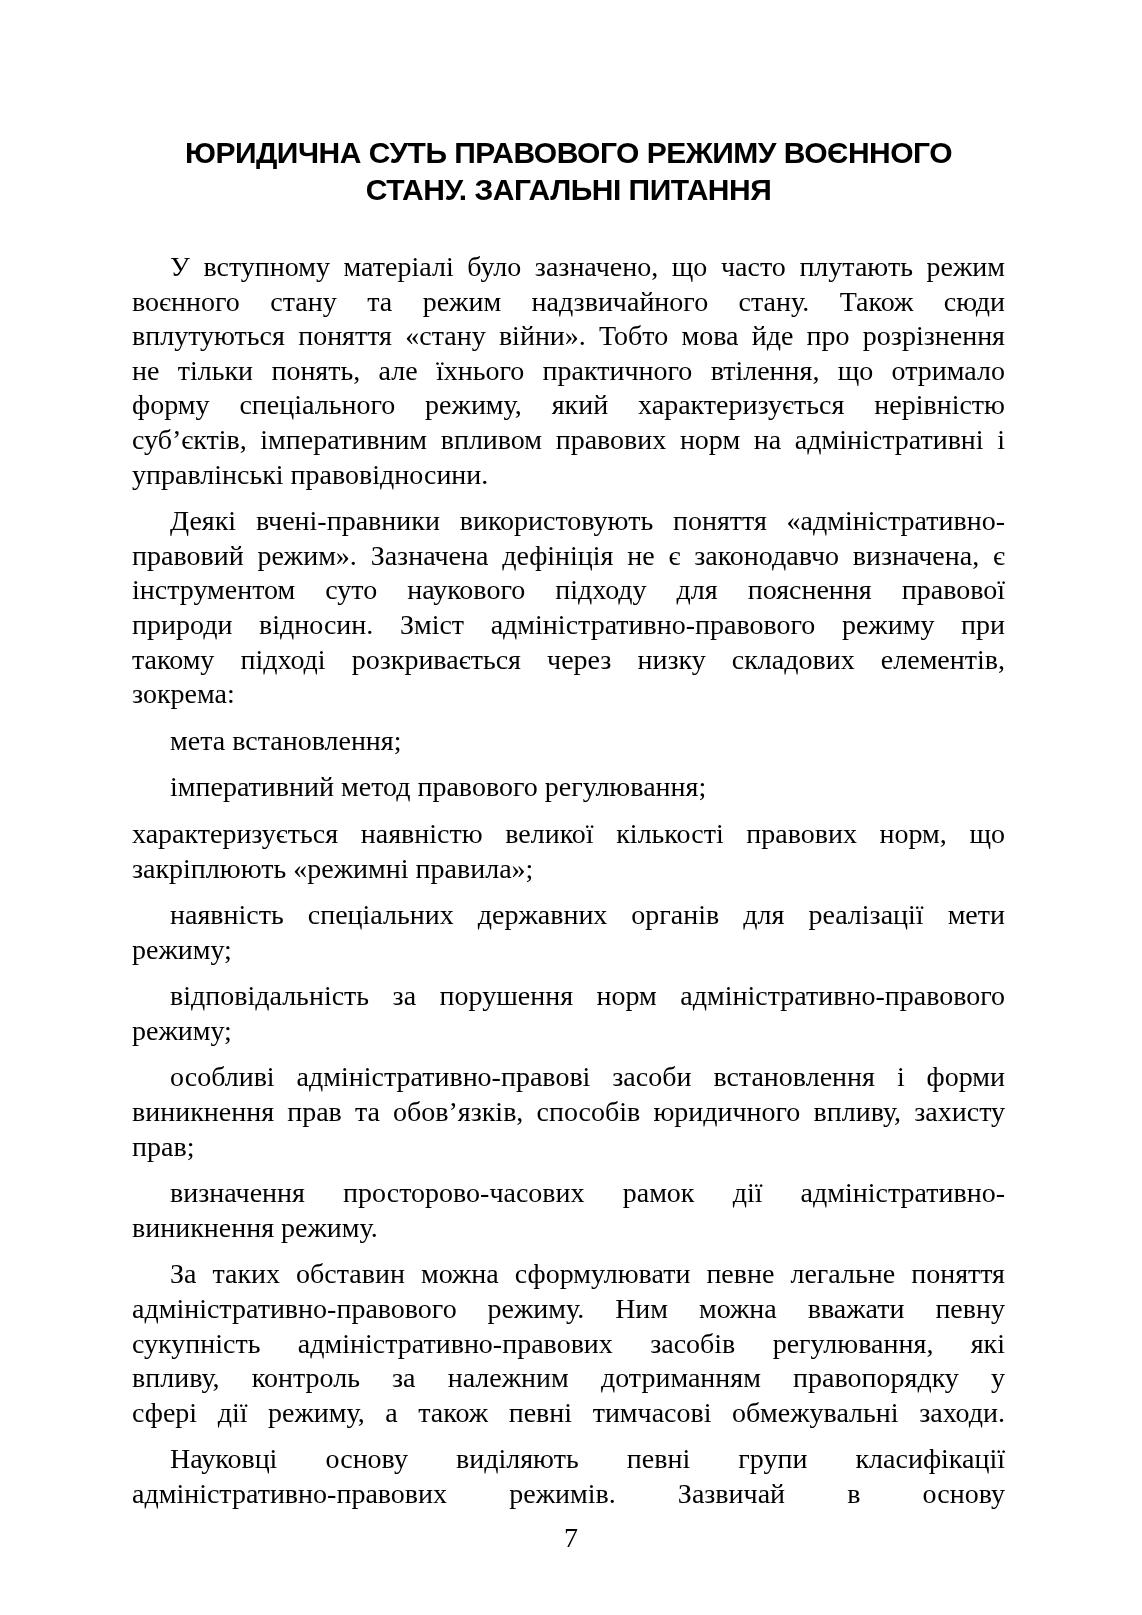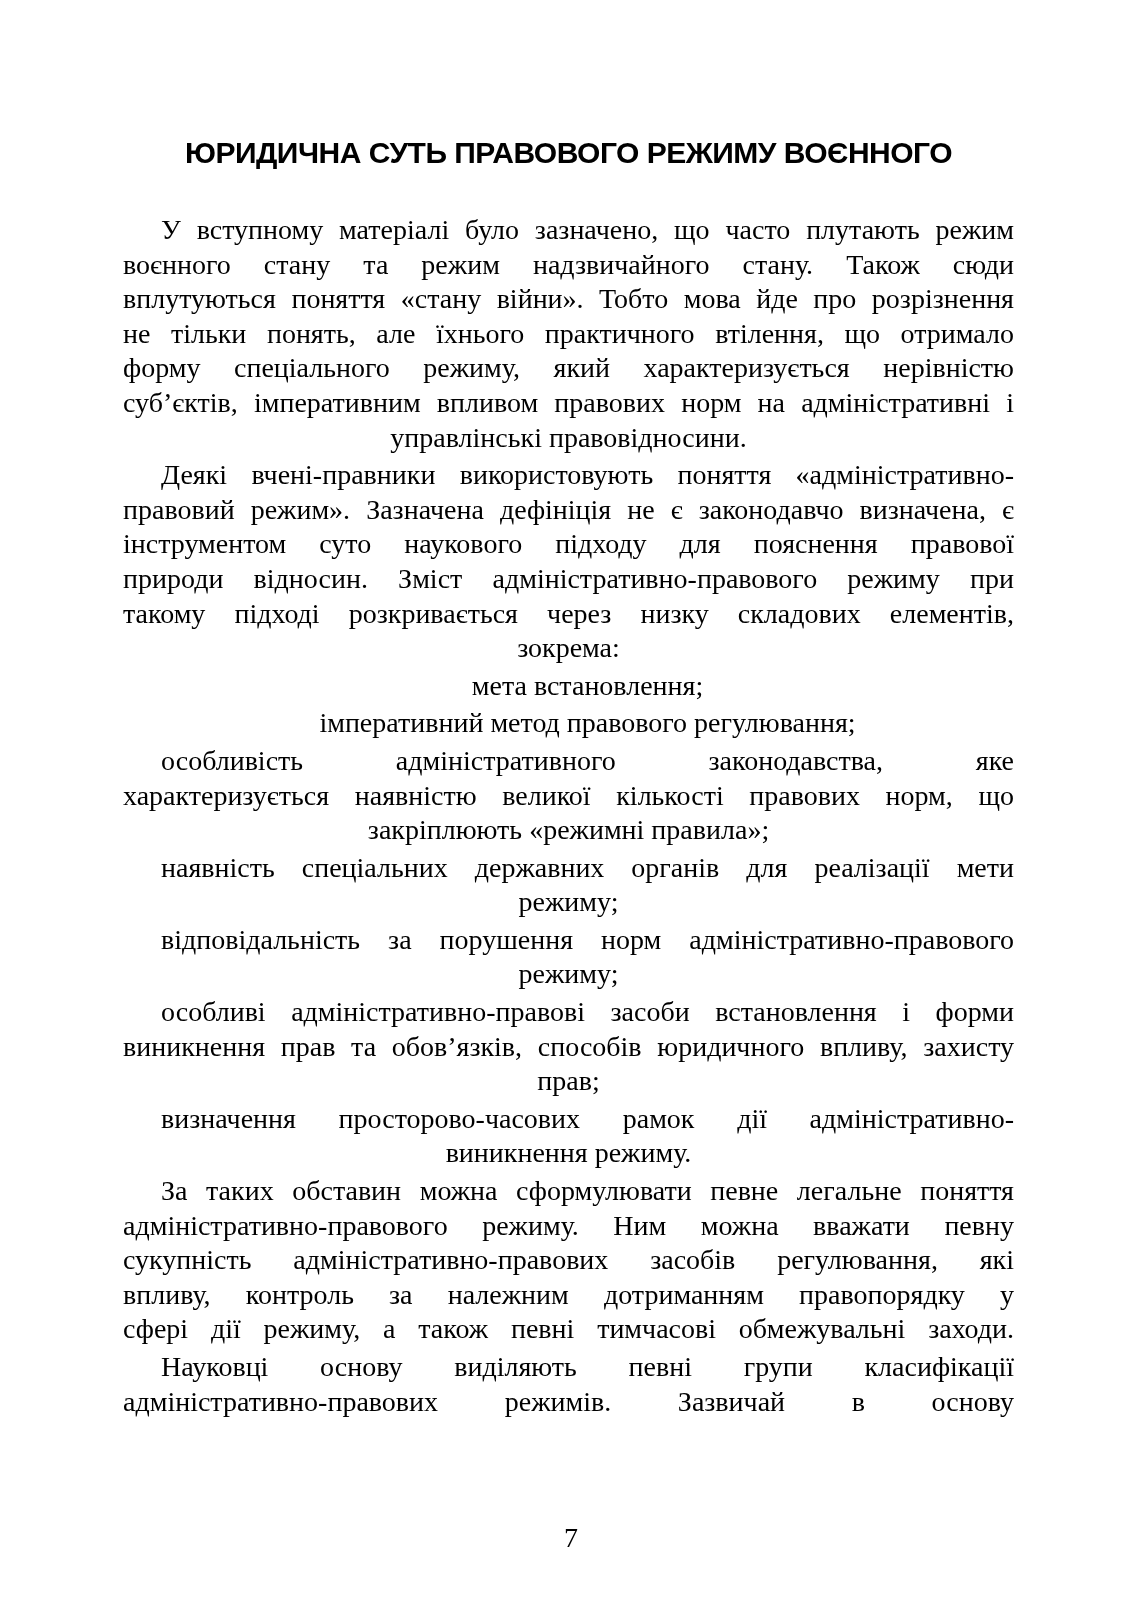--- a/index.html
+++ b/index.html
@@ -25,28 +25,28 @@
   .title {
     font-family: "Liberation Sans", sans-serif;
     font-weight: bold;
     font-size: 30px;
     line-height: 37px;
     text-align: center;
     letter-spacing: -0.5px;
     margin-bottom: 42px;
   }
   .paragraph {
-    margin: 3px;
+    margin: 12px;
   }
   .line {
     font-size: 28px;
     line-height: 34.6px;
     height: 34.6px;
     white-space: normal;
-    text-align: center;
+    text-align: left;
   }
   .line.j {
     text-align: justify;
     text-align-last: justify;
     -moz-text-align-last: justify;
   }
   .line.ind {
     text-indent: 38px;
   }
   .line span.b {
@@ -66,20 +66,21 @@
     font-family: "Liberation Serif", serif;
   }
 </style>
 </head>
 <body>
 
 <div class="page">
   <div class="content">
     <div class="title">
       <div class="title-line">ЮРИДИЧНА СУТЬ ПРАВОВОГО РЕЖИМУ ВОЄННОГО</div>
+      <div class="title-line">СТАНУ. ЗАГАЛЬНІ ПИТАННЯ</div>
     </div>
     <div id="doc-body">
         <div class="paragraph">
           <div class="line j ind"><span class="r">У вступному матеріалі було зазначено, що часто плутають режим</span></div>
           <div class="line j"><span class="r">воєнного стану та режим надзвичайного стану. Також сюди</span></div>
           <div class="line j"><span class="r">вплутуються поняття «стану війни». Тобто мова йде про розрізнення</span></div>
           <div class="line j"><span class="r">не тільки понять, але їхнього практичного втілення, що отримало</span></div>
           <div class="line j"><span class="r">форму спеціального режиму, який характеризується нерівністю</span></div>
           <div class="line j"><span class="r">суб’єктів, імперативним впливом правових норм на адміністративні і</span></div>
           <div class="line"><span class="r">управлінські правовідносини.</span></div>
@@ -92,21 +93,20 @@
           <div class="line j"><span class="r">такому підході розкривається через низку складових елементів,</span></div>
           <div class="line"><span class="r">зокрема:</span></div>
         </div>
         <div class="paragraph">
           <div class="line ind"><span class="r">мета встановлення;</span></div>
         </div>
         <div class="paragraph">
           <div class="line ind"><span class="r">імперативний метод правового регулювання;</span></div>
         </div>
         <div class="paragraph">
-          <div class="line j ind"><span class="r">особливість адміністративного законодавства, яке</span></div>
           <div class="line j"><span class="r">характеризується наявністю великої кількості правових норм, що</span></div>
           <div class="line"><span class="r">закріплюють «режимні правила»;</span></div>
         </div>
         <div class="paragraph">
           <div class="line j ind"><span class="r">наявність спеціальних державних органів для реалізації мети</span></div>
           <div class="line"><span class="r">режиму;</span></div>
         </div>
         <div class="paragraph">
           <div class="line j ind"><span class="r">відповідальність за порушення норм адміністративно-правового</span></div>
           <div class="line"><span class="r">режиму;</span></div>

